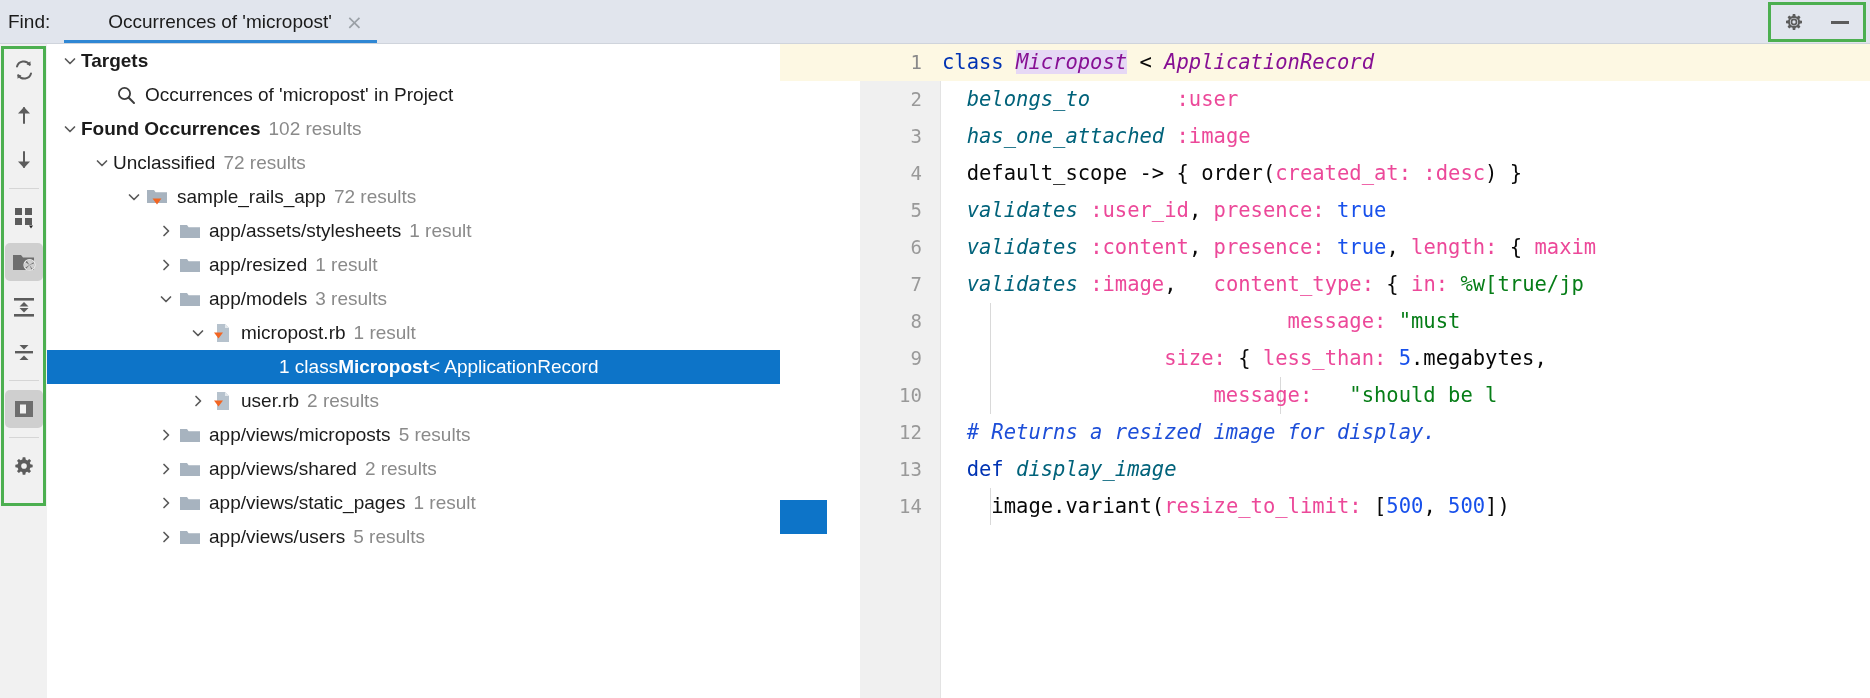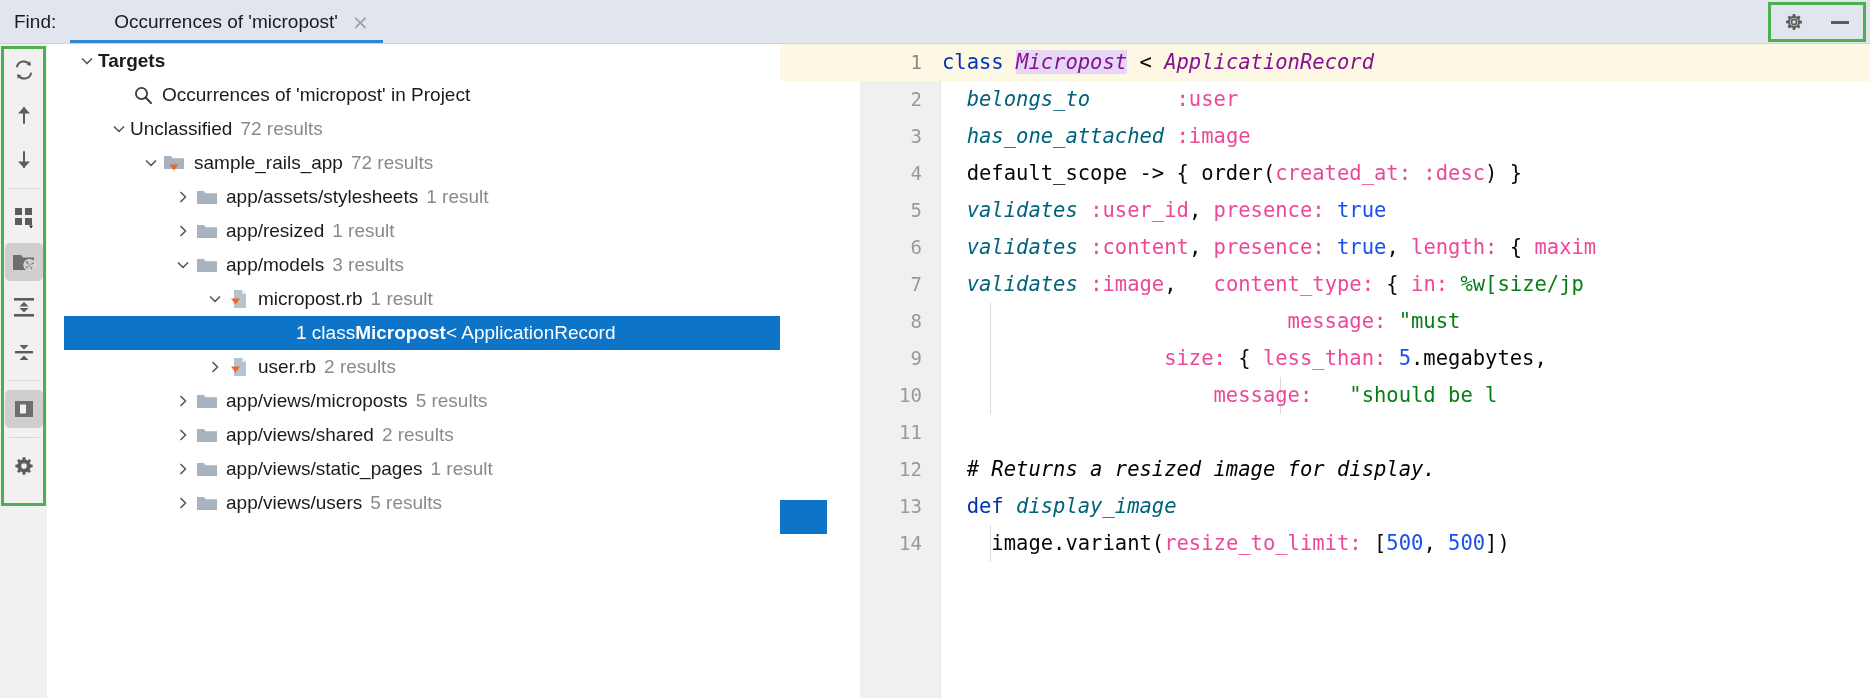--- a/index.html
+++ b/index.html
@@ -11,21 +11,21 @@
   }
   #app { position: relative; width: 1870px; height: 698px; }
 
   
   .header {
     position: absolute; left: 0; top: 0; width: 1870px; height: 44px;
     background: #e1e5ed;
     display: flex; align-items: center;
   }
   .find-label {
-    font-size: 19px; color: #1a1a1a; padding-left: 14px; padding-right: 14px;
+    font-size: 19px; color: #1a1a1a; padding-left: 8px; padding-right: 14px;
     white-space: nowrap;
   }
   .tab {
     position: relative;
     height: 44px; display: flex; align-items: center;
     padding: 0 14px 0 16px;
     background: #e1e5ed;
     gap: 14px;
   }
   .tab.active::after {
@@ -68,21 +68,21 @@
     display: flex; align-items: center; justify-content: center;
     border-radius: 5px; cursor: pointer; position: relative;
   }
   .vtb-btn.sel { background: #cfcfcf; }
   .vtb-sep {
     width: 30px; height: 1px; background: #d6d6d6; margin: 9px 0 2px 0;
   }
 
   
   .tree-panel {
-    position: absolute; left: 64px; top: 44px; width: 733px; height: 654px;
+    position: absolute; left: 47px; top: 44px; width: 733px; height: 654px;
     background: #ffffff; overflow: hidden;
   }
   .tree-row {
     height: 34px; display: flex; align-items: center;
     white-space: nowrap; font-size: 19px; color: #1b1b1b;
     cursor: pointer;
   }
   .tree-row.selected { background: #0d74c8; color: #ffffff; padding-left: 38px; }
   .twisty {
     width: 22px; min-width: 22px; display: inline-flex;
@@ -135,21 +135,21 @@
     background: #0d74c8;
   }
 
   
   .k  { color: #0033b3; }               
   .cls{ color: #871094; font-style: italic; }  
   .mth{ color: #00627a; font-style: italic; }  
   .sym{ color: #ec4899; }               
   .num{ color: #1750eb; }               
   .str{ color: #067d17; }               
-  .cmt{ color: #000000; font-style: italic; }  
+  .cmt{ color: #1d4ed8; font-style: italic; }  
   .pl { color: #080808; }               
   .fn { color: #00627a; font-style: italic; }
   .match { background: #e6d8f5; }
   .indent-guide {
     position: absolute; top: 0; width: 1px; height: 37px; background: #d9d9d9;
   }
 </style>
 </head>
 <body>
 
@@ -279,20 +279,30 @@
         <span style="width: 44px; min-width: 44px;"></span>
         <span class="twisty"></span>
         <span class="node-icon">
           <svg width="22" height="22" viewBox="0 0 22 22">
             <circle cx="9.5" cy="9.5" r="5.6" fill="none" stroke="#3c3c3c" stroke-width="1.8"></circle>
             <path d="M13.8 13.8 L19 19" stroke="#3c3c3c" stroke-width="2" stroke-linecap="round"></path>
           </svg>
         </span>
         <span style="width: 6px;"></span>
         <span class="label">Occurrences of 'micropost' in Project</span>
+      </div>
+      <div class="tree-row">
+        <span style="width: 12px; min-width: 12px;"></span>
+        <span class="twisty">
+          <svg width="16" height="16" viewBox="0 0 16 16">
+            <path d="M3.5 6 L8 10.5 L12.5 6" stroke="currentColor" stroke-width="1.7" fill="none" stroke-linecap="round" stroke-linejoin="round"></path>
+          </svg>
+        </span>
+        <span class="label bold">Found Occurrences</span>
+        <span class="count">102 results</span>
       </div>
       <div class="tree-row">
         <span style="width: 44px; min-width: 44px;"></span>
         <span class="twisty">
           <svg width="16" height="16" viewBox="0 0 16 16">
             <path d="M3.5 6 L8 10.5 L12.5 6" stroke="currentColor" stroke-width="1.7" fill="none" stroke-linecap="round" stroke-linejoin="round"></path>
           </svg>
         </span>
         <span class="label">Unclassified</span>
         <span class="count">72 results</span>
@@ -477,24 +487,23 @@
     <div class="sel-stub"></div>
     <div class="gutter"></div>
     <div class="gutter-rule"></div>
     <div id="code">
         <div class="code-line hl"><span class="lnum">1</span><span class="ctext"><span class="k">class </span><span class="cls match">Micropost</span><span class="pl"> &lt; </span><span class="cls">ApplicationRecord</span></span></div>
         <div class="code-line"><span class="lnum">2</span><span class="ctext"><span class="pl">  </span><span class="mth">belongs_to</span><span class="pl">       </span><span class="sym">:user</span></span></div>
         <div class="code-line"><span class="lnum">3</span><span class="ctext"><span class="pl">  </span><span class="mth">has_one_attached</span><span class="pl"> </span><span class="sym">:image</span></span></div>
         <div class="code-line"><span class="lnum">4</span><span class="ctext"><span class="pl">  default_scope -&gt; { order(</span><span class="sym">created_at:</span><span class="pl"> </span><span class="sym">:desc</span><span class="pl">) }</span></span></div>
         <div class="code-line"><span class="lnum">5</span><span class="ctext"><span class="pl">  </span><span class="mth">validates</span><span class="pl"> </span><span class="sym">:user_id</span><span class="pl">, </span><span class="sym">presence:</span><span class="pl"> </span><span class="num">true</span></span></div>
         <div class="code-line"><span class="lnum">6</span><span class="ctext"><span class="pl">  </span><span class="mth">validates</span><span class="pl"> </span><span class="sym">:content</span><span class="pl">, </span><span class="sym">presence:</span><span class="pl"> </span><span class="num">true</span><span class="pl">, </span><span class="sym">length:</span><span class="pl"> { </span><span class="sym">maxim</span></span></div>
-        <div class="code-line"><span class="lnum">7</span><span class="ctext"><span class="pl">  </span><span class="mth">validates</span><span class="pl"> </span><span class="sym">:image</span><span class="pl">,   </span><span class="sym">content_type:</span><span class="pl"> { </span><span class="sym">in:</span><span class="str"> %w[size/jp</span></span></div>
+        <div class="code-line"><span class="lnum">7</span><span class="ctext"><span class="pl">  </span><span class="mth">validates</span><span class="pl"> </span><span class="sym">:image</span><span class="pl">,   </span><span class="sym">content_type:</span><span class="pl"> { </span><span class="sym">in:</span><span class="str"> %w[true/jp</span></span></div>
         <div class="code-line"><span class="lnum">8</span><span class="indent-guide" style="left: 210px;"></span><span class="ctext"><span class="pl">                            </span><span class="sym">message:</span><span class="pl"> </span><span class="str">"must</span></span></div>
         <div class="code-line"><span class="lnum">9</span><span class="indent-guide" style="left: 210px;"></span><span class="ctext"><span class="pl">                  </span><span class="sym">size:</span><span class="pl"> { </span><span class="sym">less_than:</span><span class="pl"> </span><span class="num">5</span><span class="pl">.megabytes,</span></span></div>
         <div class="code-line"><span class="lnum">10</span><span class="indent-guide" style="left: 210px;"></span><span class="indent-guide" style="left: 500px;"></span><span class="ctext"><span class="pl">                      </span><span class="sym">message:</span><span class="pl">   </span><span class="str">"should be l</span></span></div>
-        <div class="code-line"><span class="lnum">11</span><span class="ctext"><span class="pl"></span></span></div>
         <div class="code-line"><span class="lnum">12</span><span class="ctext"><span class="cmt">  # Returns a resized image for display.</span></span></div>
         <div class="code-line"><span class="lnum">13</span><span class="ctext"><span class="pl">  </span><span class="k">def </span><span class="fn">display_image</span></span></div>
         <div class="code-line"><span class="lnum">14</span><span class="indent-guide" style="left: 210px;"></span><span class="ctext"><span class="pl">    image.variant(</span><span class="sym">resize_to_limit:</span><span class="pl"> [</span><span class="num">500</span><span class="pl">, </span><span class="num">500</span><span class="pl">])</span></span></div>
       </div>
   </div>
 
 </div>
 
 </body></html>

